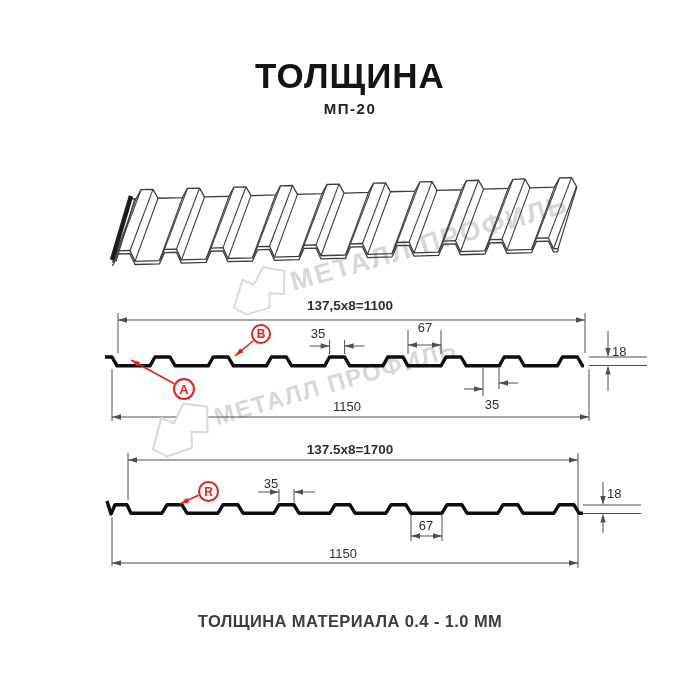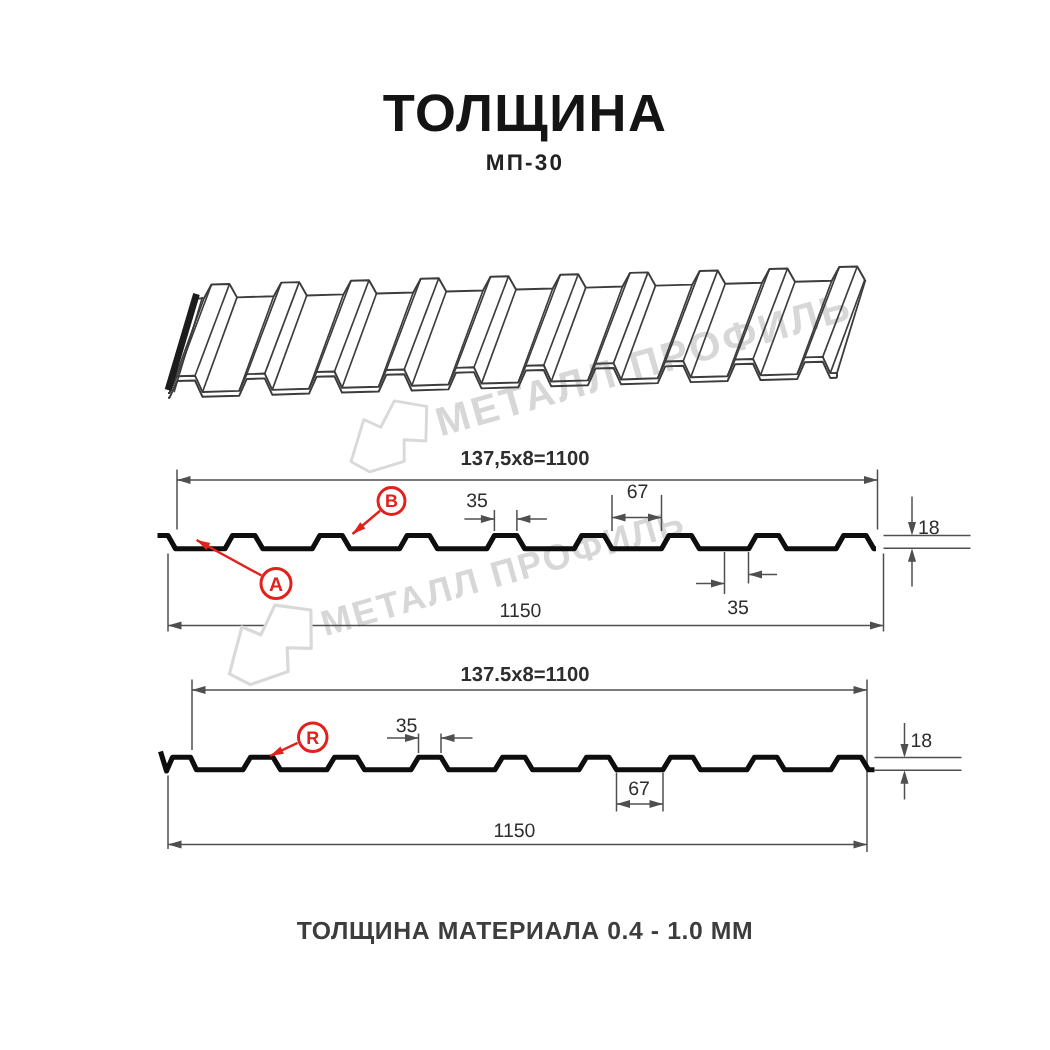--- a/index.html
+++ b/index.html
@@ -155,30 +155,30 @@
       <line x1="174.3" y1="383.7" x2="131" y2="360" stroke="#e3211c" stroke-width="1.6"></line>
       <polygon points="131,360 140.1911291637854,361.95272750137156 137.5984321451576,366.6895958940545" fill="#e3211c"></polygon>
       <line x1="253.4" y1="340.5" x2="235" y2="356" stroke="#e3211c" stroke-width="1.6"></line>
       <polygon points="235,356 240.14371852106117,348.1366572136214 243.62274268439708,352.2665955752589" fill="#e3211c"></polygon>
       <line x1="198.4" y1="495.2" x2="180" y2="504" stroke="#e3211c" stroke-width="1.6"></line>
       <polygon points="180,504 186.954278152,497.68113812584767 189.28413783744165,502.5526629226802" fill="#e3211c"></polygon>
     </g>
 </svg>
 
 <div class="abs ctr title" style="left:350px;top:56px;">ТОЛЩИНА</div>
-<div class="abs ctr subtitle" style="left:350px;top:100px;">МП-30</div>
+<div class="abs ctr subtitle" style="left:350px;top:100px;">МП-20</div>
 
 <div class="abs ctr dimf" style="left:350px;top:298px;">137,5x8=1100</div>
 <div class="abs ctr dim" style="left:318px;top:326px;">35</div>
 <div class="abs ctr dim" style="left:425px;top:320px;">67</div>
 <div class="abs dim" style="left:612px;top:344px;">18</div>
 <div class="abs ctr dim" style="left:492px;top:397px;">35</div>
 <div class="abs ctr dim" style="left:347px;top:399px;">1150</div>
 
-<div class="abs ctr dimf" style="left:350px;top:442px;">137.5x8=1100</div>
+<div class="abs ctr dimf" style="left:350px;top:442px;">137.5x8=1700</div>
 <div class="abs ctr dim" style="left:271px;top:476px;">35</div>
 <div class="abs dim" style="left:607px;top:486px;">18</div>
 <div class="abs ctr dim" style="left:426px;top:518px;">67</div>
 <div class="abs ctr dim" style="left:343px;top:546px;">1150</div>
 
 <div class="rc" style="left:173px;top:378px;width:22px;height:22px;font-size:13px;">
     <span>A</span>
   </div>
 <div class="rc" style="left:251px;top:324px;width:20px;height:20px;font-size:12px;">
     <span>B</span>

